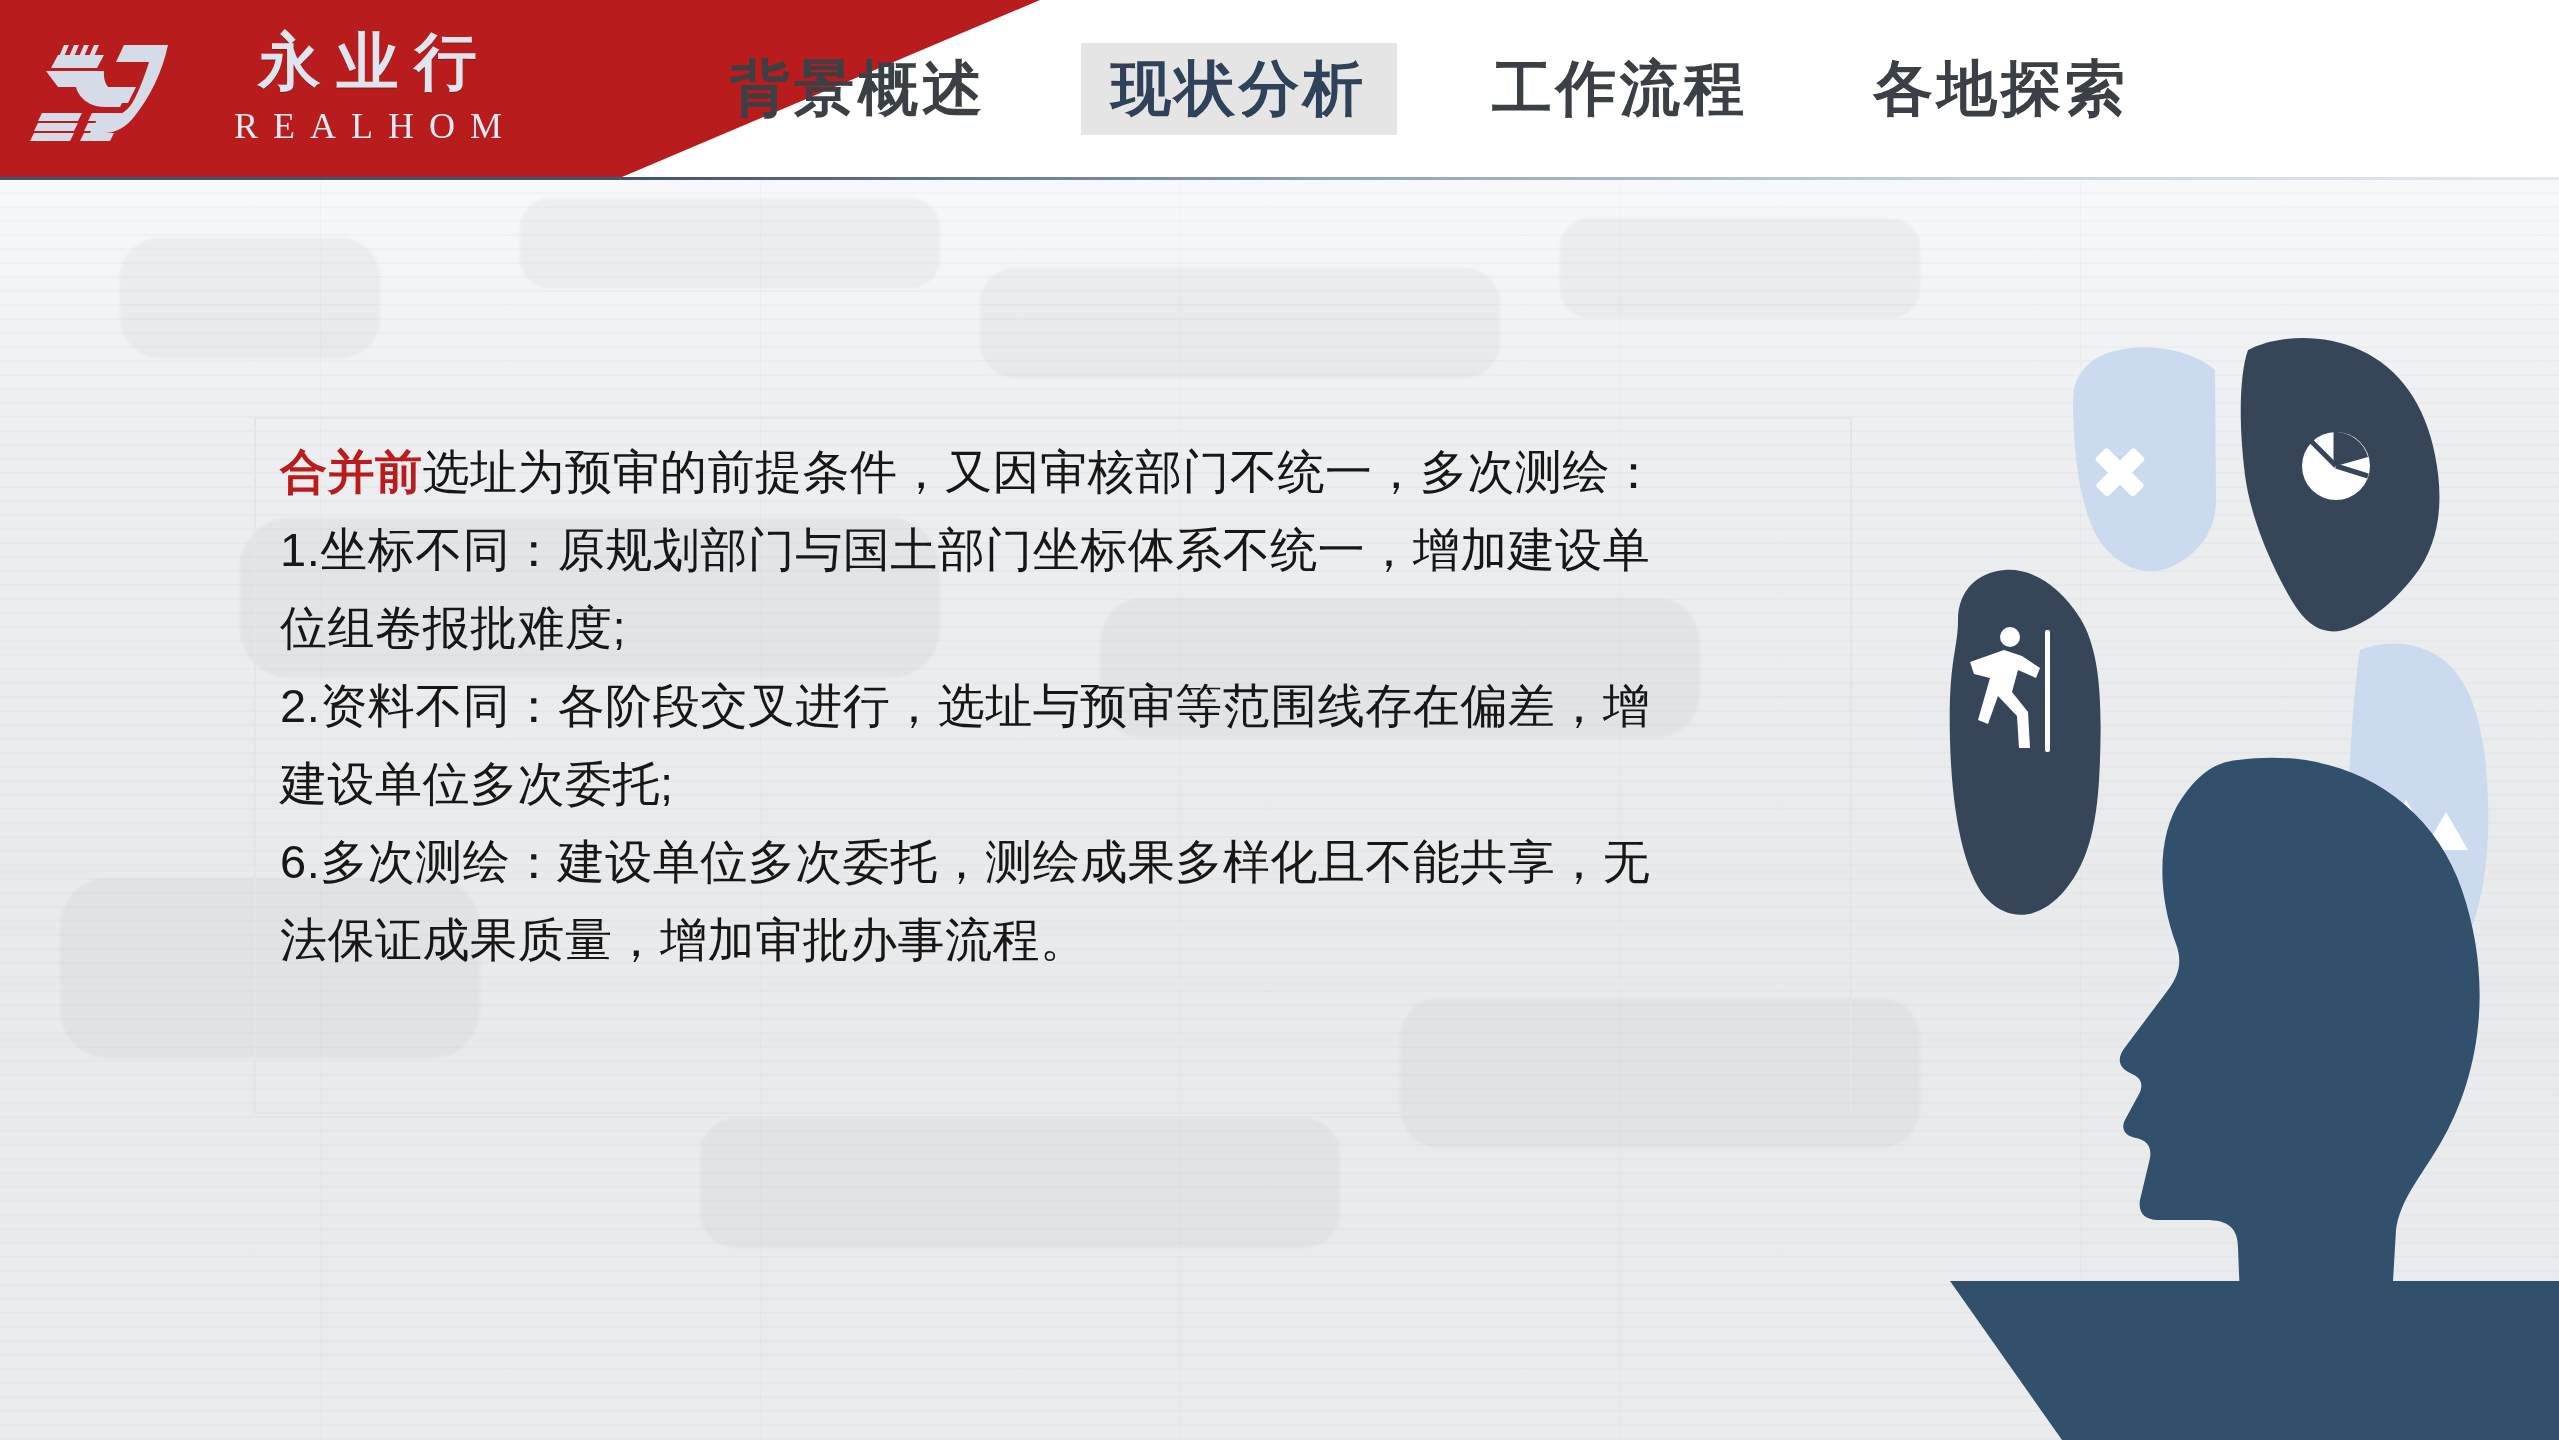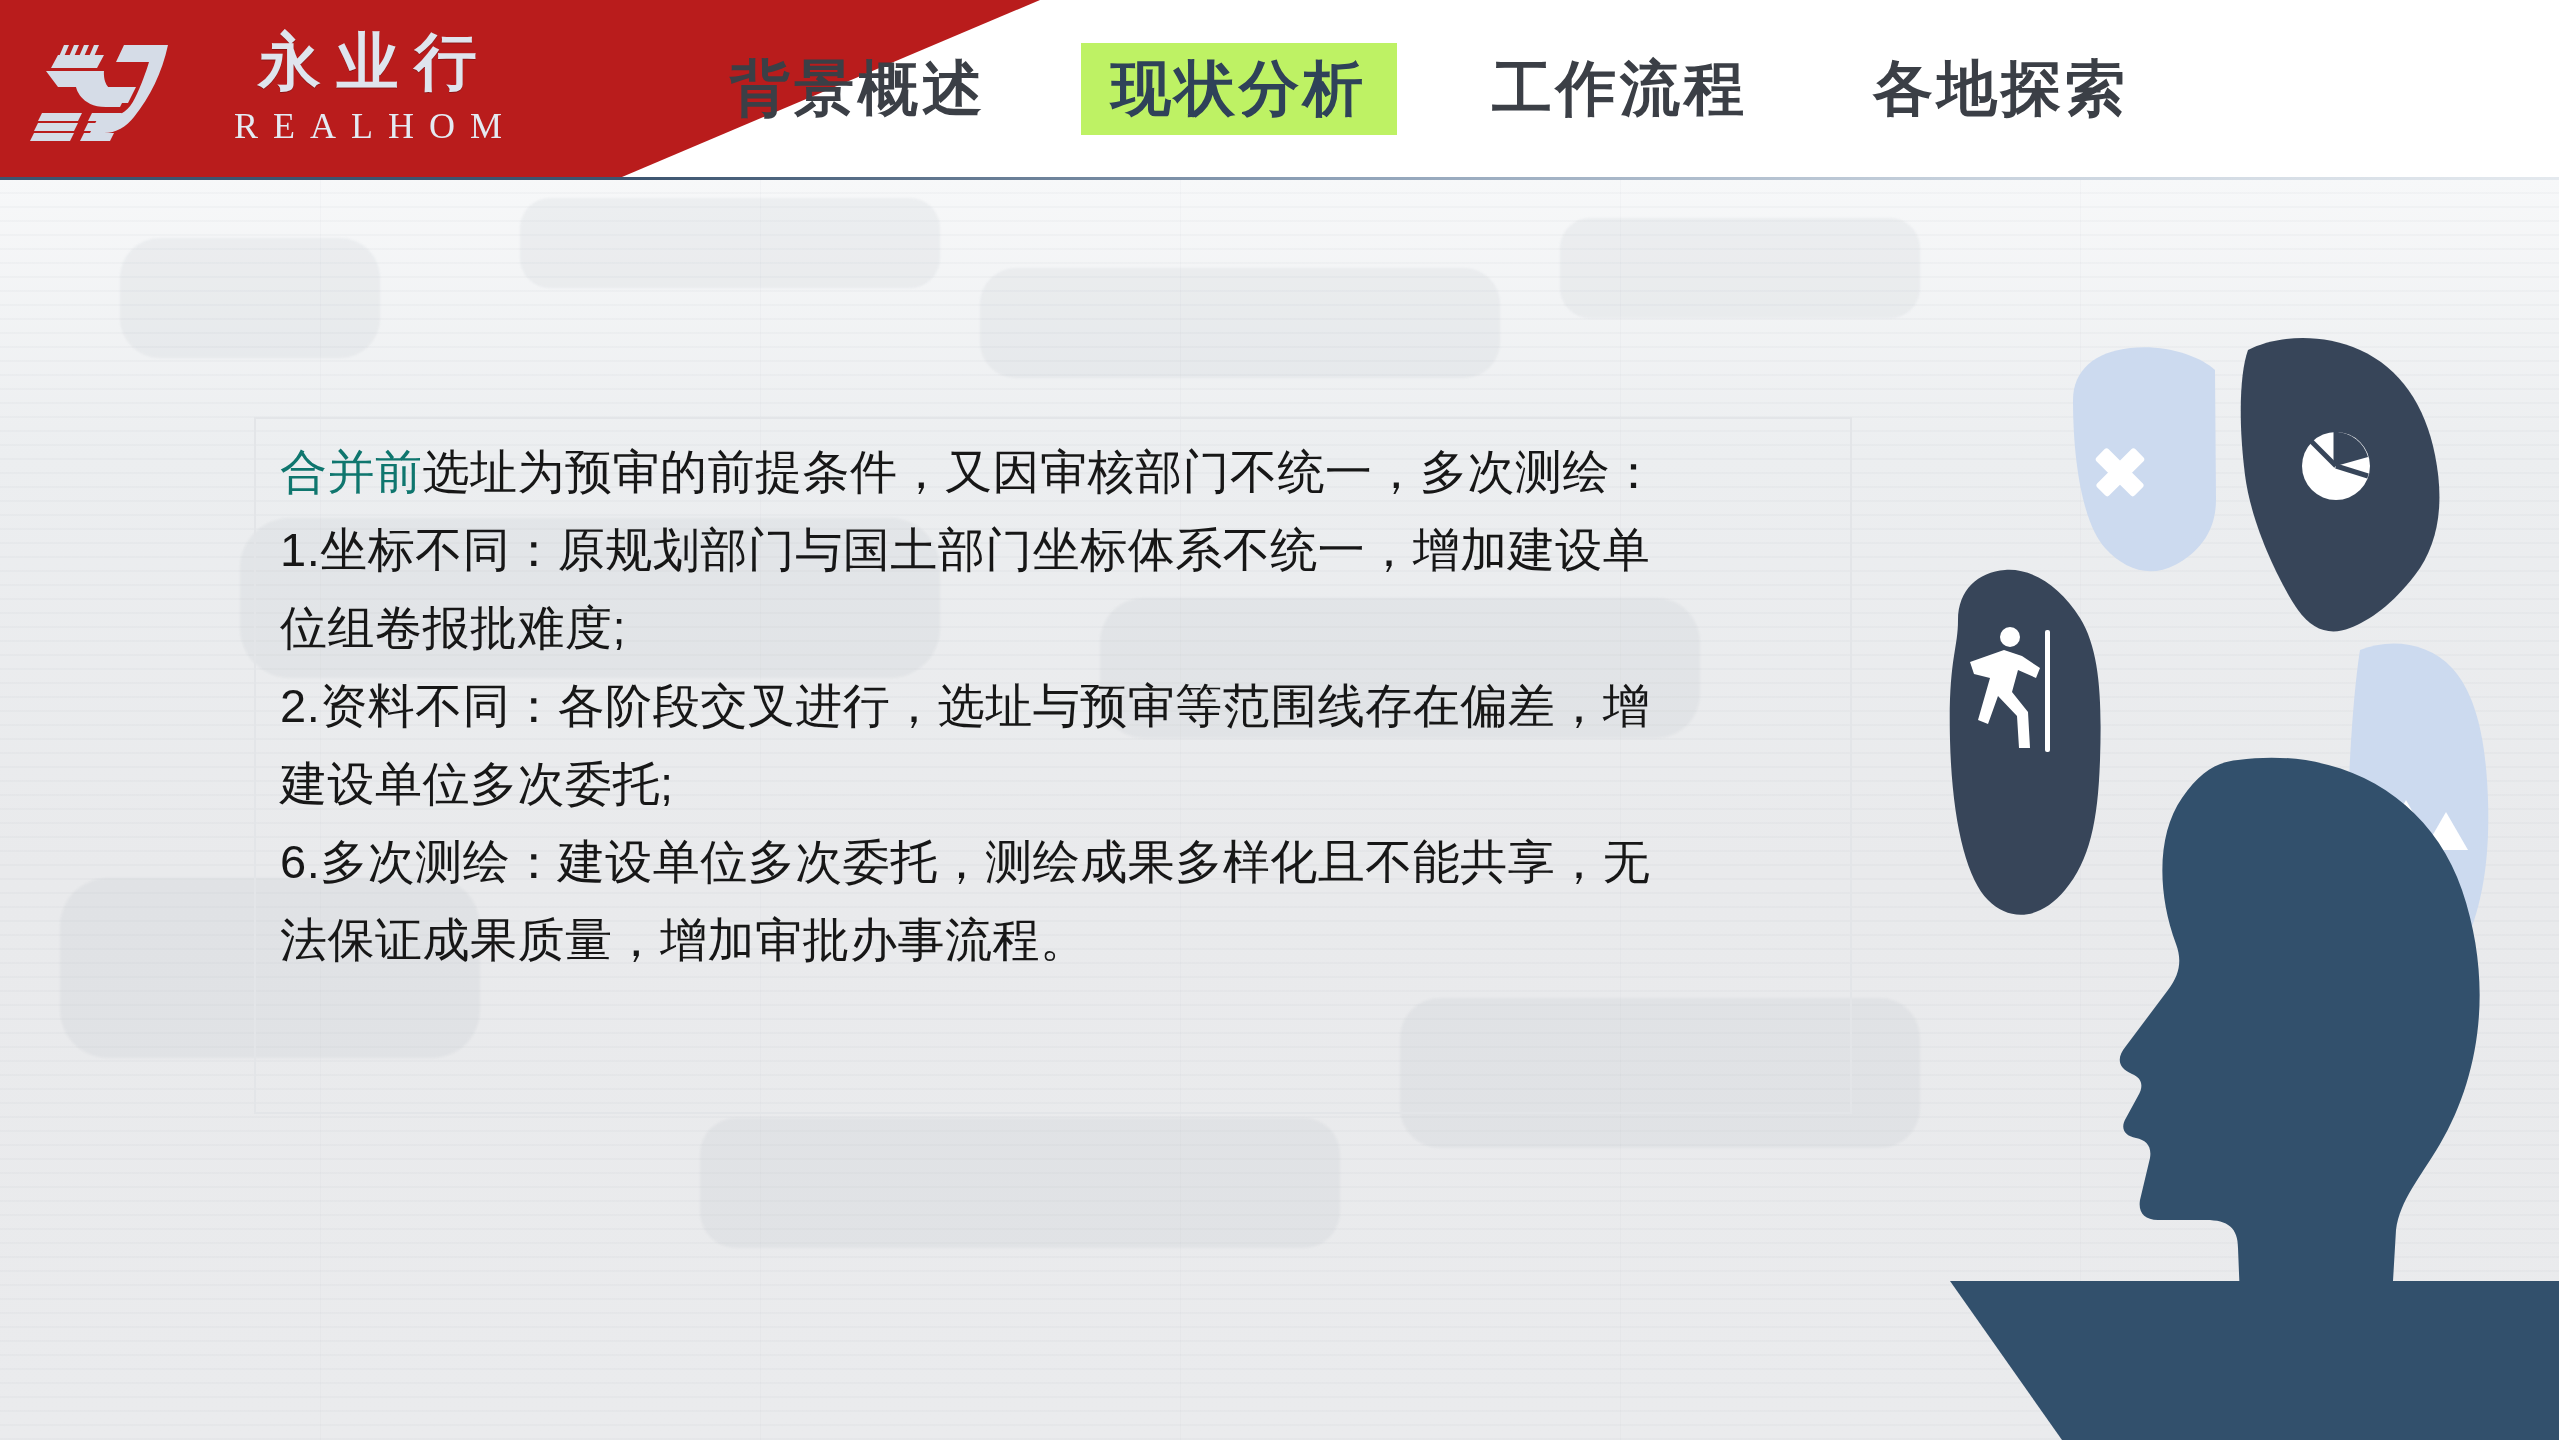--- a/index.html
+++ b/index.html
@@ -76,36 +76,36 @@
     position:absolute;left:700px;top:0;height:177px;
     display:flex;align-items:center;gap:13px;
   }
   .nav-item{
     font-size:60px;font-weight:700;letter-spacing:4px;
     color:#3b3f46;padding:16px 30px;margin-right:52px;
     white-space:nowrap;line-height:1;
     font-family:"Liberation Sans","DejaVu Sans",sans-serif;
   }
   .nav-item.active{
-    background:#bef264;color:#2f4259;
+    background:#e5e5e5;color:#2f4259;
   }
 
   
   .textbox{
     position:absolute;left:254px;top:417px;width:1598px;height:697px;
     border:2px solid #e3e5e8;
     box-sizing:border-box;
     padding:14px 26px 0 24px;
   }
   .tline{
     font-size:47px;line-height:78px;color:#171717;
     letter-spacing:.5px;white-space:nowrap;
     font-family:"Liberation Sans","DejaVu Sans",sans-serif;
   }
-  .tline .hl{color:#0f766e;font-weight:400;}
+  .tline .hl{color:#b91c1c;font-weight:700;}
 
   
   .deco{position:absolute;left:1900px;top:200px;width:660px;height:1240px;}
   .deco svg{position:absolute;left:0;top:0;}
 
   
   .bottom-bar{
     position:absolute;left:0;top:1281px;width:2559px;height:159px;
     pointer-events:none;
   }

